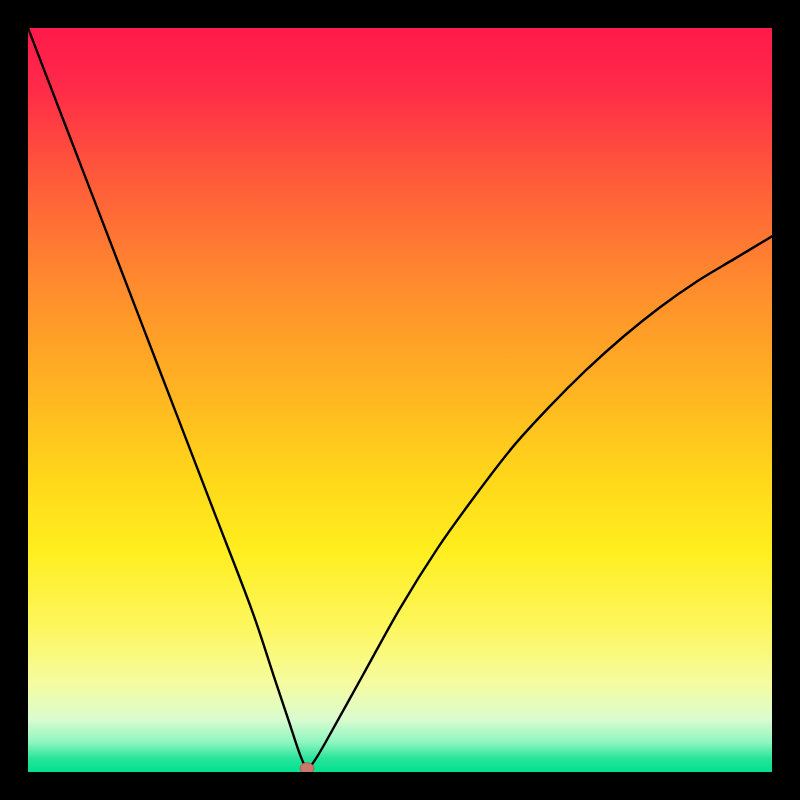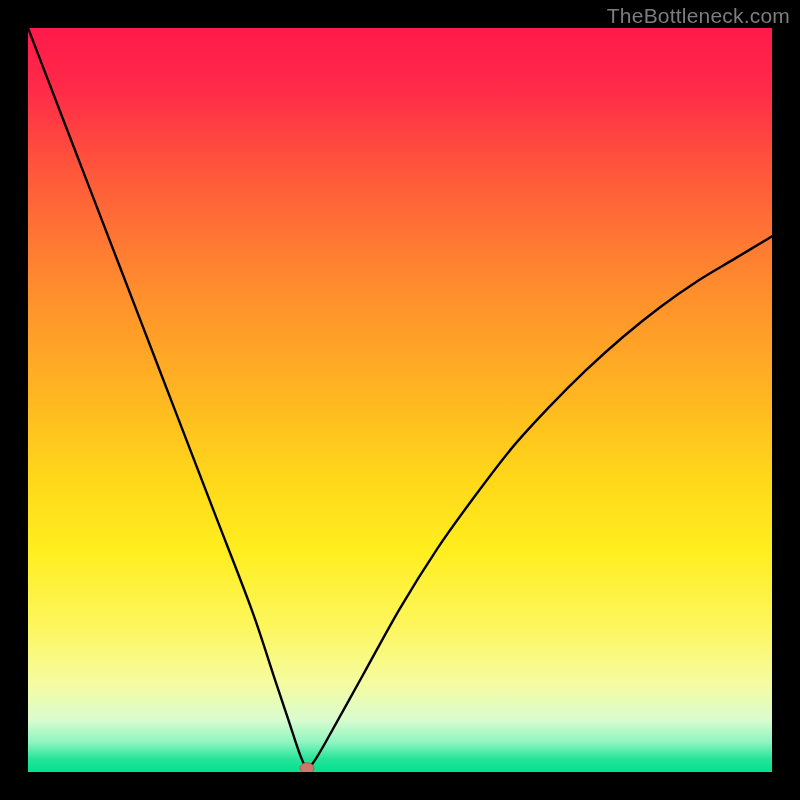--- a/index.html
+++ b/index.html
@@ -64,14 +64,13 @@
 <body>
 
 <div class="frame">
   <div class="plot-area">
     <div class="gradient"></div>
     <svg class="curve-svg" viewBox="0 0 744 744" preserveAspectRatio="none">
       <path id="curvePath" fill="none" stroke-width="2.4" stroke-linejoin="round" stroke-linecap="round" d="M 0,0 C 6.2,16.120000000000005 24.800000000000004,64.48000000000002 37.2,96.72000000000003 C 49.6,128.96000000000004 62.00000000000001,161.20000000000005 74.4,193.44000000000005 C 86.80000000000001,225.68000000000006 99.19999999999999,257.92 111.6,290.16 C 124,322.40000000000003 136.4,354.64 148.8,386.88 C 161.20000000000002,419.12 173.6,451.36 186,483.6 C 198.4,515.84 213.27999999999997,553.04 223.2,580.3199999999999 C 233.12,607.5999999999999 239.32000000000002,628.68 245.52,647.28 C 251.72,665.88 256.06,678.9 260.4,691.92 C 264.73999999999995,704.9399999999999 268.46,717.3399999999999 271.56,725.4 C 274.66,733.46 276.52,739.04 279,740.28 C 281.48,741.52 283.34,737.1800000000001 286.44,732.84 C 289.54,728.5 289.54,728.5 297.6,714.24 C 305.66,699.98 322.40000000000003,669.6 334.8,647.28 C 347.2,624.9599999999999 359.6,601.4 372,580.3199999999999 C 384.4,559.2399999999999 396.80000000000007,539.4 409.20000000000005,520.8 C 421.6,502.2 434,485.46000000000004 446.4,468.72 C 458.79999999999995,451.98 471.20000000000005,435.24 483.6,420.36 C 496,405.48 508.4,392.46000000000004 520.8,379.44 C 533.1999999999999,366.41999999999996 545.6,354.0199999999999 558,342.23999999999995 C 570.4,330.46 582.8000000000001,319.30000000000007 595.2,308.76000000000005 C 607.6,298.22 620,288.3 632.4,279 C 644.8,269.7 657.2,261.02 669.6,252.95999999999998 C 682,244.89999999999998 694.4,238.07999999999998 706.8,230.64 C 719.1999999999999,223.2 737.8,212.04000000000005 744,208.32000000000005" stroke="#000000"></path>
       <ellipse id="markerDot" rx="7" ry="5.5" stroke-width="1" cx="279" cy="740.28" fill="#c97a6c" stroke="#b25a4d"></ellipse>
     </svg>
   </div>
-  <div class="watermark">TheBottleneck.com</div>
 </div>
 
 </body></html>

